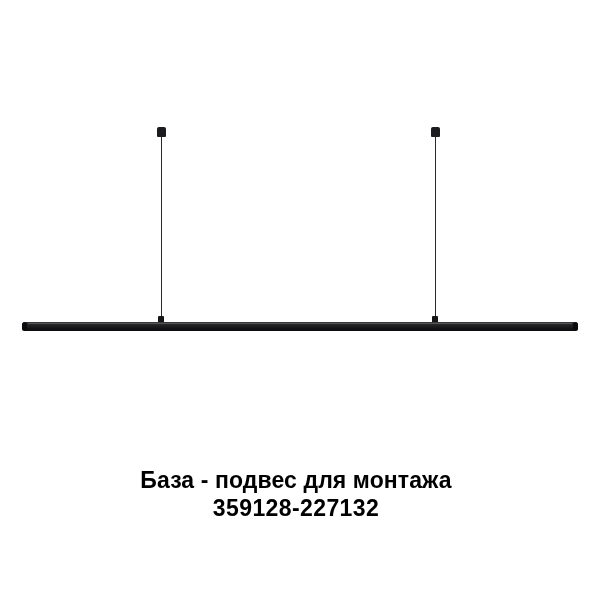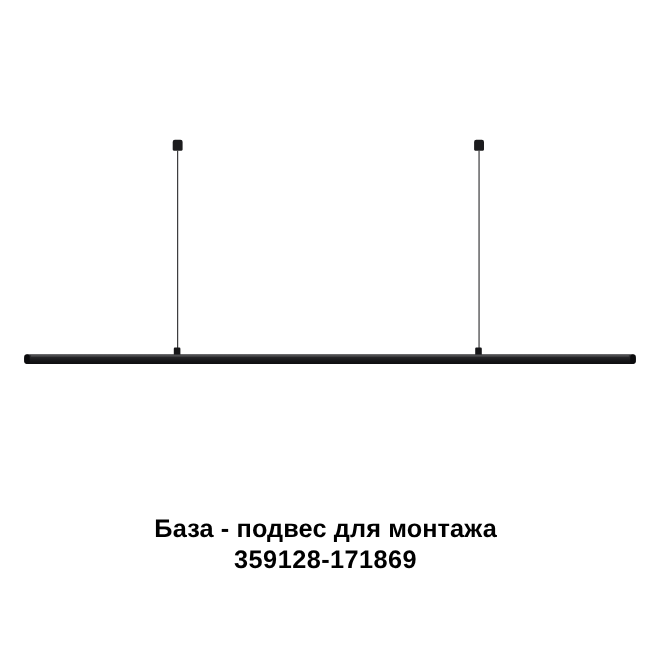--- a/index.html
+++ b/index.html
@@ -134,16 +134,16 @@
     <div class="profile-bar">
       <div class="highlight"></div>
       <div class="bar-cap left"></div>
       <div class="bar-cap right"></div>
     </div>
 
   </div>
 
   <div class="caption">
     <span class="line">База - подвес для монтажа</span>
-    <span class="line code">359128-171869</span>
+    <span class="line code">359128-227132</span>
   </div>
 
 </div>
 
 </body></html>

